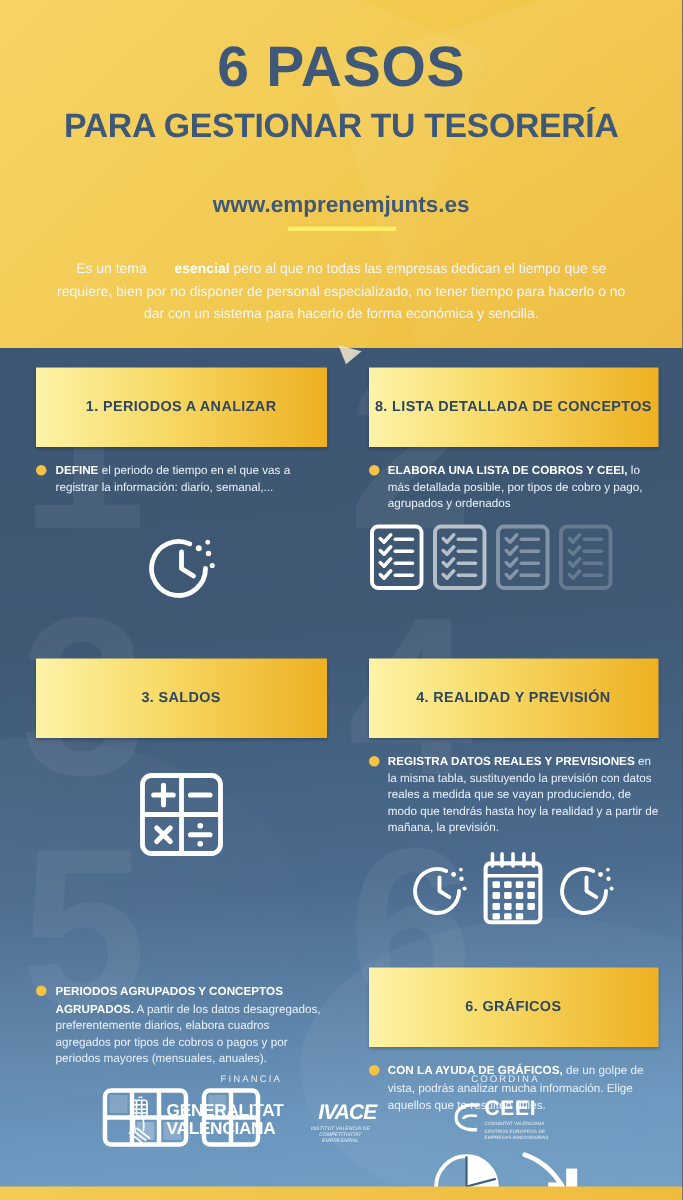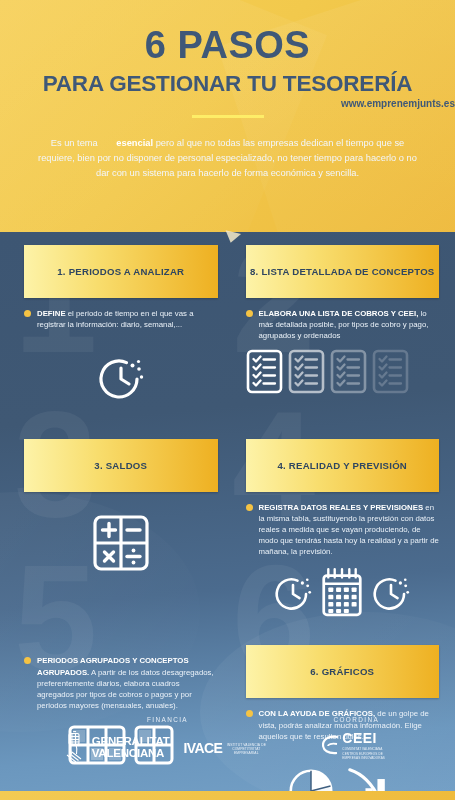--- a/index.html
+++ b/index.html
@@ -30,22 +30,22 @@
     position:relative;text-align:center;color:#3f5878;
     font-size:38px;font-weight:bold;letter-spacing:.5px;
     padding-top:26px;line-height:1;
   }
   .title-sub{
     position:relative;text-align:center;color:#3f5878;
     font-size:22.5px;font-weight:bold;letter-spacing:-0.2px;
     margin-top:9px;line-height:1;
   }
   .title-url{
-    position:relative;text-align:right;color:#3f5878;
-    font-size:10px;font-weight:bold;margin-top:2px;
+    position:relative;text-align:center;color:#3f5878;
+    font-size:15px;font-weight:bold;margin-top:32px;
   }
   .url-rule{
     position:relative;width:72px;height:3px;background:#fff36b;
     margin:6px auto 0;opacity:.85;
   }
   .intro{
     position:relative;color:#f2f6fb;font-size:9.3px;line-height:1.62;
     text-align:center;padding:18px 34px 0 34px;
   }
   .intro b{color:#fff;font-weight:bold;padding-left:16px;}
@@ -109,21 +109,21 @@
   }
   .f-inner{display:flex;justify-content:center;gap:52px;padding-top:12px;}
   .f-col{text-align:center;}
   .f-label{
     color:#e7eef6;font-size:6.4px;letter-spacing:1.4px;font-weight:normal;
     margin-bottom:8px;
   }
   .f-logos{display:flex;align-items:center;gap:14px;}
   .gv-wrap{display:flex;align-items:center;gap:5px;}
   .gv-text{color:#fff;font-weight:bold;font-size:11.5px;line-height:1.02;text-align:left;letter-spacing:-.2px;}
-  .ivace{display:flex;flex-direction:row;align-items:flex-end;}
+  .ivace{display:flex;flex-direction:column;align-items:flex-end;font-style:italic;}
   .ivace-main{color:#fff;font-weight:bold;font-size:14px;letter-spacing:-.6px;line-height:1;}
   .ivace-sub{color:#eaf1f8;font-size:3.3px;line-height:1.25;margin-top:2px;letter-spacing:.1px;}
   .ceei{display:flex;align-items:center;gap:3px;}
   .ceei-main{color:#fff;font-weight:bold;font-size:14px;letter-spacing:.5px;line-height:1;}
   .ceei-sub{color:#eaf1f8;font-size:3.1px;line-height:1.3;letter-spacing:.1px;}
   .bottom-bar{
     position:absolute;left:0;right:0;bottom:0;height:9px;
     background:linear-gradient(90deg,#f3cb53,#efbb3c);
   }
 </style>

